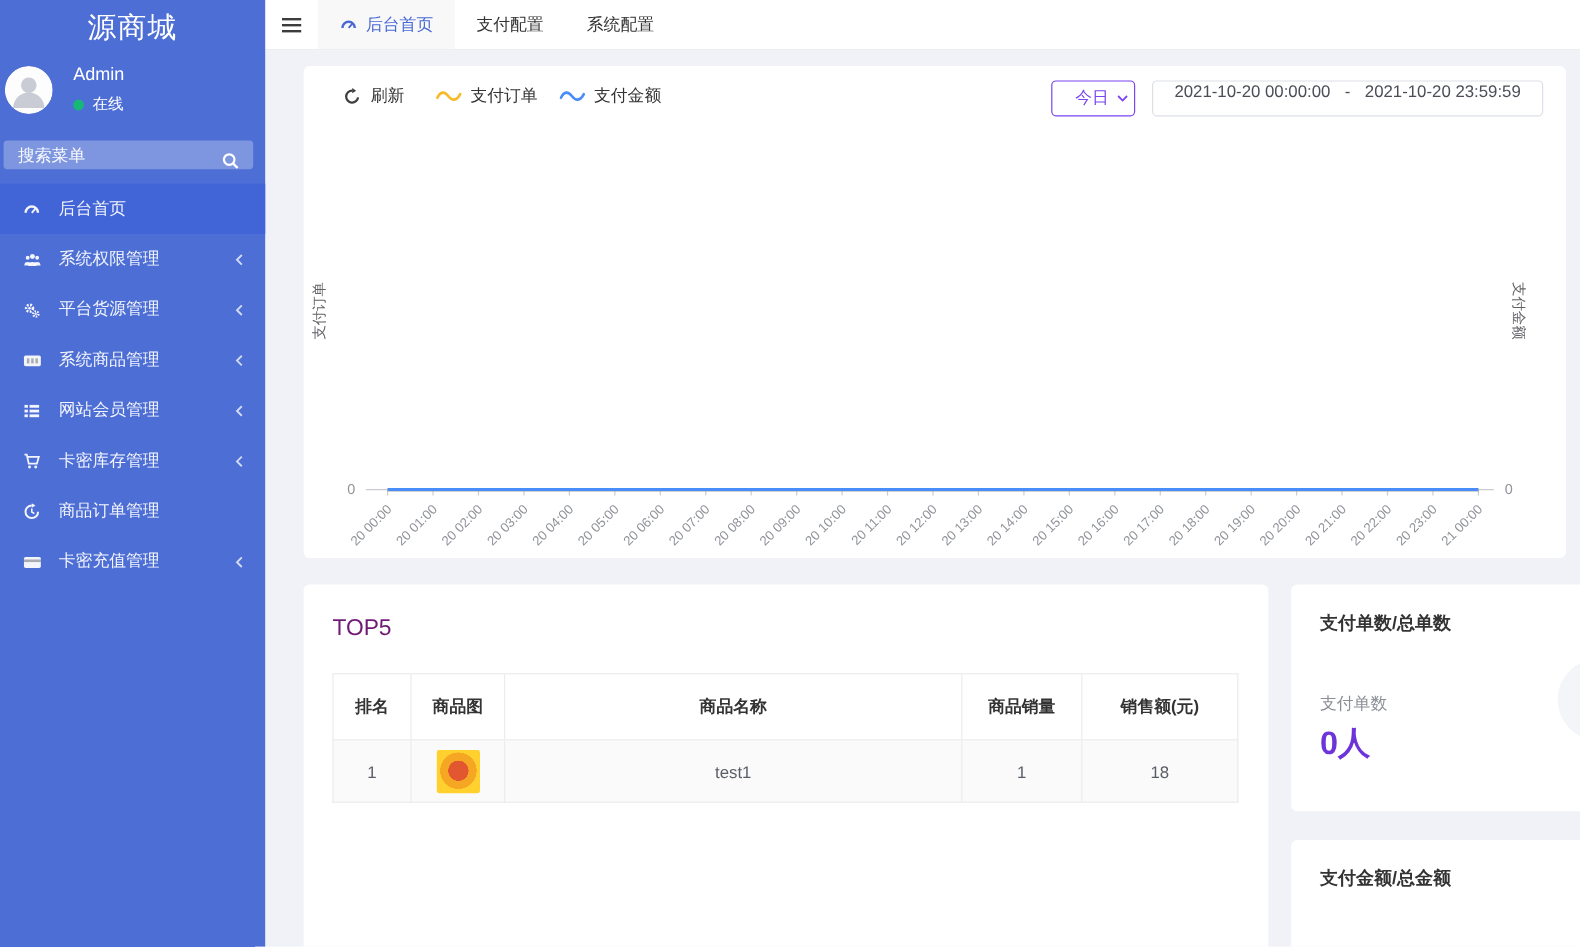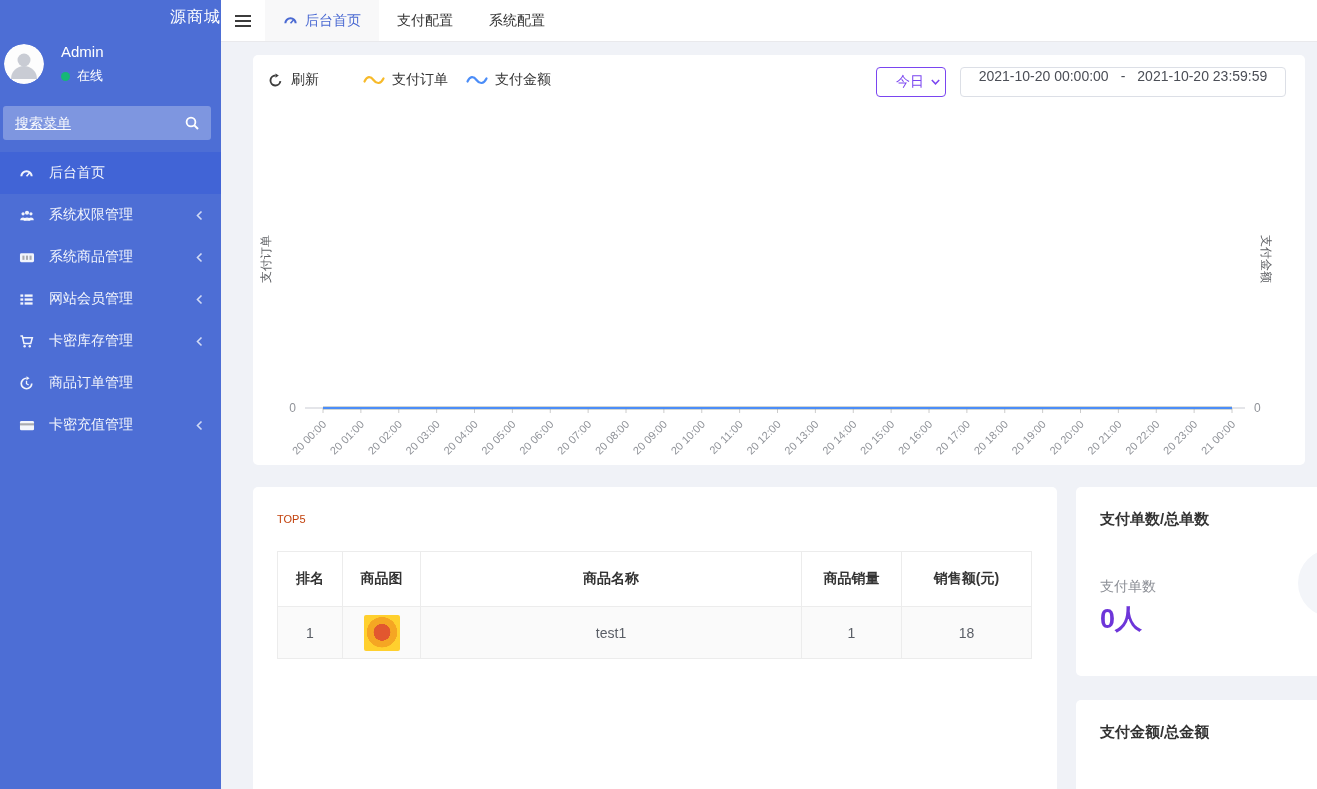--- a/index.html
+++ b/index.html
@@ -1,57 +1,57 @@
 <!DOCTYPE html>
 <html><head>
 <meta charset="utf-8">
 <style>
   * { margin:0; padding:0; box-sizing:border-box; }
   html,body { width:1317px; height:789px; overflow:hidden; font-family:"Liberation Sans","DejaVu Sans",sans-serif; background:#fff; position:relative; }
 
   
   .sidebar { position:absolute; left:0; top:0; width:221px; height:789px; background:#4d6ed5; color:#fff; z-index:5; }
-  .logo { text-align:right; font-size:16px; padding:7px 0 2px; letter-spacing:1px; }
+  .logo { text-align:center; font-size:24px; padding:7px 0 2px; letter-spacing:1px; }
   .user { display:flex; align-items:center; padding:13px 14px 9px 4px; gap:17px; }
   .avatar { width:40px; height:40px; border-radius:50%; overflow:hidden; flex:0 0 40px; cursor:pointer; }
   .user-name { font-weight:normal; font-size:15px; margin-bottom:7px; }
   .user-status { display:flex; align-items:center; gap:7px; font-size:13px; }
   .dot { width:9px; height:9px; border-radius:50%; background:#16b777; }
   .search { position:relative; margin:12px 10px 12px 3px; }
-  .search input { width:100%; height:34px; background:rgba(255,255,255,.28); border:none; border-radius:3px; color:#fff; padding:0 36px 0 12px; font-size:14px; outline:none;text-decoration:underline; }
+  .search input { width:100%; height:24px; background:rgba(255,255,255,.28); border:none; border-radius:3px; color:#fff; padding:0 36px 0 12px; font-size:14px; outline:none; }
   .search input::placeholder { color:#fff; opacity:.95; }
   .search-icon { position:absolute; right:11px; top:9px; display:flex; cursor:pointer; }
   .menu-item { height:42px; display:flex; align-items:center; padding:0 16px 0 19px; font-size:14px; color:rgba(255,255,255,.93); cursor:pointer; }
   .menu-item.active { background:#4164d6; }
   .menu-item .mi { width:18px; margin-right:12px; display:flex; align-items:center; }
   .menu-item .lbl { flex:1; }
   .menu-item .chev { opacity:.8; display:flex; }
 
   
   .topbar { position:absolute; left:221px; top:0; width:1096px; height:42px; background:#fff; border-bottom:1px solid #e9e9ec; display:flex; align-items:stretch; z-index:4; }
   .hamburger { width:44px; display:flex; align-items:center; justify-content:center; cursor:pointer; }
   .bars span { display:block; width:16px; height:2px; background:#3c3c3c; margin:3px 0; }
   .tab { display:flex; align-items:center; gap:7px; padding:0 18px; font-size:14px; color:#333; cursor:pointer; }
   .tab.active { background:#f8f8f9; color:#4a69d2; }
 
   
   .content { position:absolute; left:221px; top:42px; width:1096px; height:747px; background:#f0f2f7; overflow:hidden; }
   .panel { position:absolute; background:#fff; border-radius:5px; }
   .chart-panel { left:32px; top:13px; width:1052px; height:410px; }
-  .toolbar { position:absolute; left:15px; top:16px; display:flex; align-items:center; gap:44px; font-size:14px; color:#333; }
+  .toolbar { position:absolute; left:33px; top:16px; display:flex; align-items:center; gap:26px; font-size:14px; color:#333; }
   .refresh { display:flex; align-items:center; gap:8px; cursor:pointer; }
   .legend { display:flex; gap:18px; }
   .legend-item { display:flex; align-items:center; gap:7px; cursor:pointer; }
   .controls { position:absolute; top:12px; right:19px; display:flex; gap:14px; align-items:center; }
   .range-btn { height:30px; min-width:70px; border:1px solid #7a45f0; color:#7a45f0; background:#fff; border-radius:4px; font-size:14px; display:flex; align-items:center; justify-content:center; gap:6px; cursor:pointer; font-family:inherit;padding-left:15px; }
   .daterange { width:326px; height:30px; border:1px solid #dcdfe6; border-radius:4px; background:#fff; display:flex; justify-content:center; gap:12px; font-size:14px; color:#4b4e56; cursor:text; }
   #chart { position:absolute; left:0; top:61px; overflow:visible; }
 
   .top5-panel { left:32px; top:445px; width:804px; height:345px; }
-  .top5-title { margin:26px 0 0 24px; font-size:11px; font-weight:normal; color:#c2410c; }
+  .top5-title { margin:26px 0 0 24px; font-size:19px; font-weight:normal; color:#701a75; }
   .top5-panel table { border-collapse:collapse; margin:26px 0 0 24px; width:754px; table-layout:fixed; }
   .top5-panel th, .top5-panel td { border:1px solid #ececec; text-align:center; font-size:14px; }
   .top5-panel th { height:55px; color:#333; font-weight:bold; background:#fff; }
   .top5-panel td { height:52px; color:#5a5e66; background:#fafafa; }
   .thumb { width:36px; height:36px; margin:0 auto; border-radius:2px;
            background:radial-gradient(circle at 50% 48%, #e2572f 0 32%, #f5a623 33% 58%, #ffd02e 59% 100%); }
 
   .stat-card { left:855px; width:300px; overflow:hidden; }
   .card1 { top:445px; height:189px; }
   .card2 { top:658px; height:140px; }
@@ -105,20 +105,36 @@
           <svg width="16" height="15" viewBox="0 0 17 16">
             <circle cx="4.3" cy="6.2" r="1.7" fill="currentColor"></circle>
             <circle cx="12.7" cy="6.2" r="1.7" fill="currentColor"></circle>
             <circle cx="8.5" cy="5" r="2.2" fill="currentColor"></circle>
             <path d="M1.3 13a3 3 0 0 1 6 0z" fill="currentColor"></path>
             <path d="M9.7 13a3 3 0 0 1 6 0z" fill="currentColor"></path>
             <path d="M4.9 13.6a3.6 3.6 0 0 1 7.2 0z" fill="currentColor"></path>
           </svg>
         </span>
         <span class="lbl">系统权限管理</span>
+        <span class="chev">
+          <svg width="10" height="11" viewBox="0 0 10 11">
+            <polyline points="6.5,1.5 2.5,5.5 6.5,9.5" fill="none" stroke="currentColor" stroke-width="1.6"></polyline>
+          </svg>
+        </span>
+      </div>
+      <div class="menu-item">
+        <span class="mi">
+          <svg width="15" height="15" viewBox="0 0 16 16">
+            <circle cx="6" cy="6.3" r="3" fill="none" stroke="currentColor" stroke-width="2.4" stroke-dasharray="1.6 1.25"></circle>
+            <circle cx="6" cy="6.3" r="1.15" fill="currentColor"></circle>
+            <circle cx="11.6" cy="11.4" r="2.3" fill="none" stroke="currentColor" stroke-width="2.2" stroke-dasharray="1.3 1.05"></circle>
+            <circle cx="11.6" cy="11.4" r=".9" fill="currentColor"></circle>
+          </svg>
+        </span>
+        <span class="lbl">平台货源管理</span>
         <span class="chev">
           <svg width="10" height="11" viewBox="0 0 10 11">
             <polyline points="6.5,1.5 2.5,5.5 6.5,9.5" fill="none" stroke="currentColor" stroke-width="1.6"></polyline>
           </svg>
         </span>
       </div>
       <div class="menu-item">
         <span class="mi">
           <svg width="16" height="15" viewBox="0 0 17 16">
             <rect x="1" y="3.5" width="15" height="9.5" rx="1.5" fill="currentColor"></rect>

